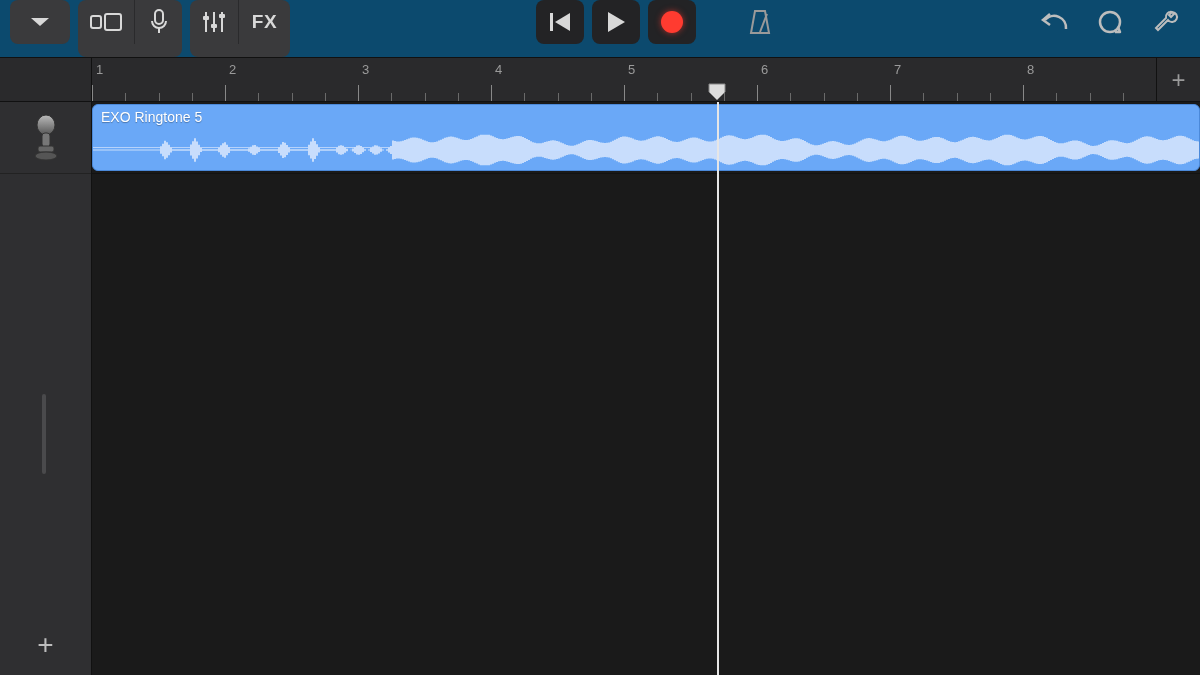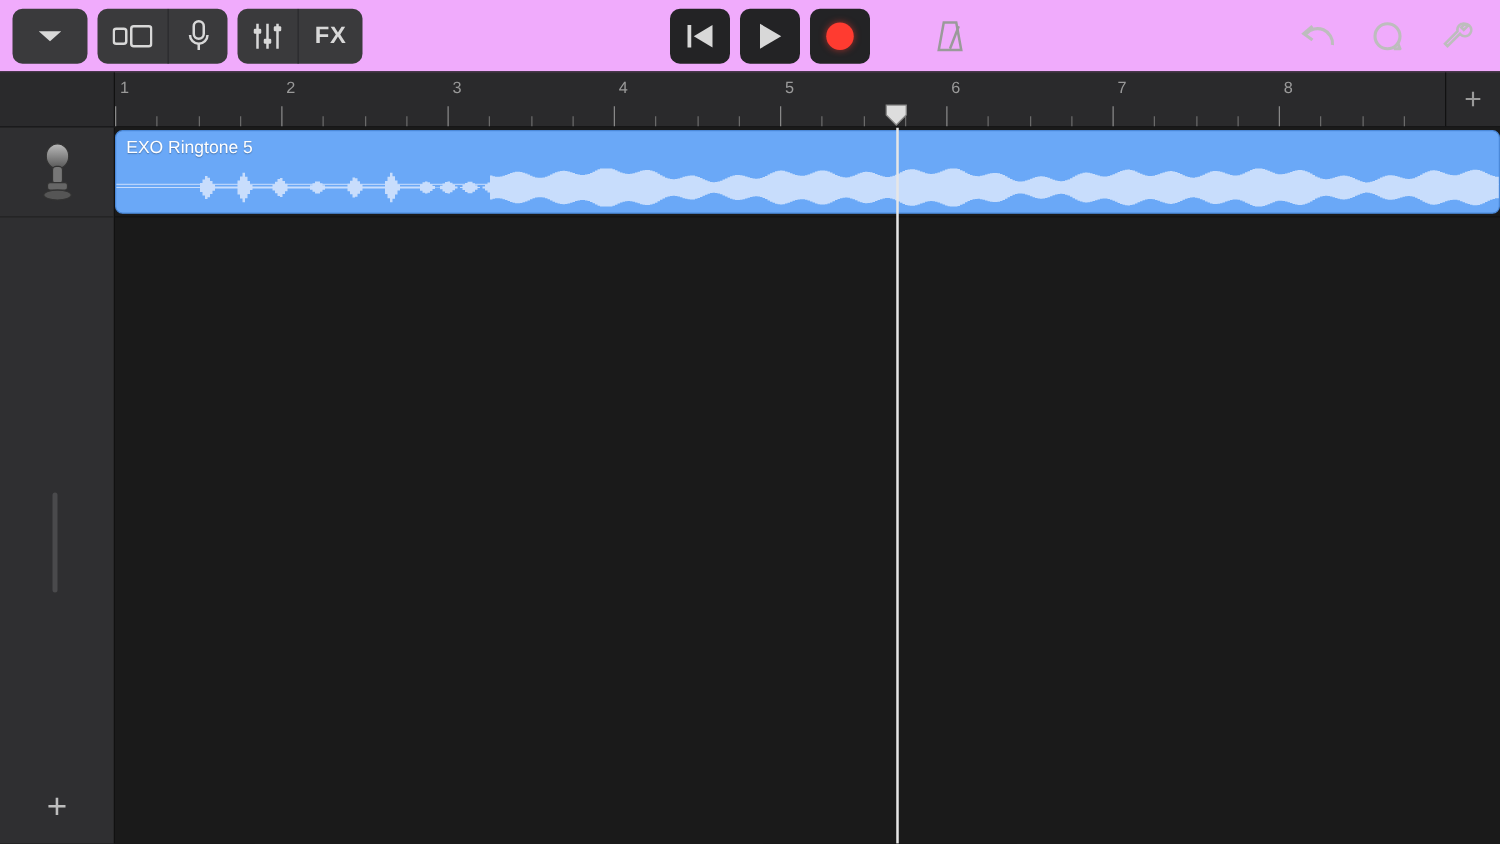--- a/index.html
+++ b/index.html
@@ -1,20 +1,20 @@
 <!DOCTYPE html>
 <html><head>
 <meta charset="utf-8">
 <style>
   * { box-sizing: border-box; margin: 0; padding: 0; }
   html, body { width: 1200px; height: 675px; overflow: hidden; background: #1a1a1a; font-family: -apple-system, Helvetica, Arial, sans-serif; }
   .app { width: 1200px; height: 675px; display: flex; flex-direction: column; }
 
   
-  .toolbar { height: 58px; background: #f0abfc; display: flex; align-items: center; padding: 0 10px; gap: 8px; border-bottom: 1px solid #111; }
+  .toolbar { height: 58px; background: #0c4a6e; display: flex; padding: 0 10px; gap: 8px; border-bottom: 1px solid #111; }
   .tool-btn { height: 44px; min-width: 48px; border-radius: 8px; background: #3a3a3c; display: flex; align-items: center; justify-content: center; color: #d8d8d8; }
   .tool-btn.dark { background: #232325; }
   .tool-btn.ghost { background: transparent; }
   .tool-btn.wide { min-width: 60px; }
   .cluster { display: flex; gap: 8px; }
   .btn-group { display: flex; gap: 0; background: #3a3a3c; border-radius: 8px; overflow: hidden; }
   .btn-group .tool-btn { border-radius: 0; background: transparent; border-left: 1px solid #2a2a2c; }
   .btn-group .tool-btn:first-child { border-left: none; }
   .spacer { flex: 1; }
   .fx-label { font-size: 19px; font-weight: 600; letter-spacing: .5px; }

